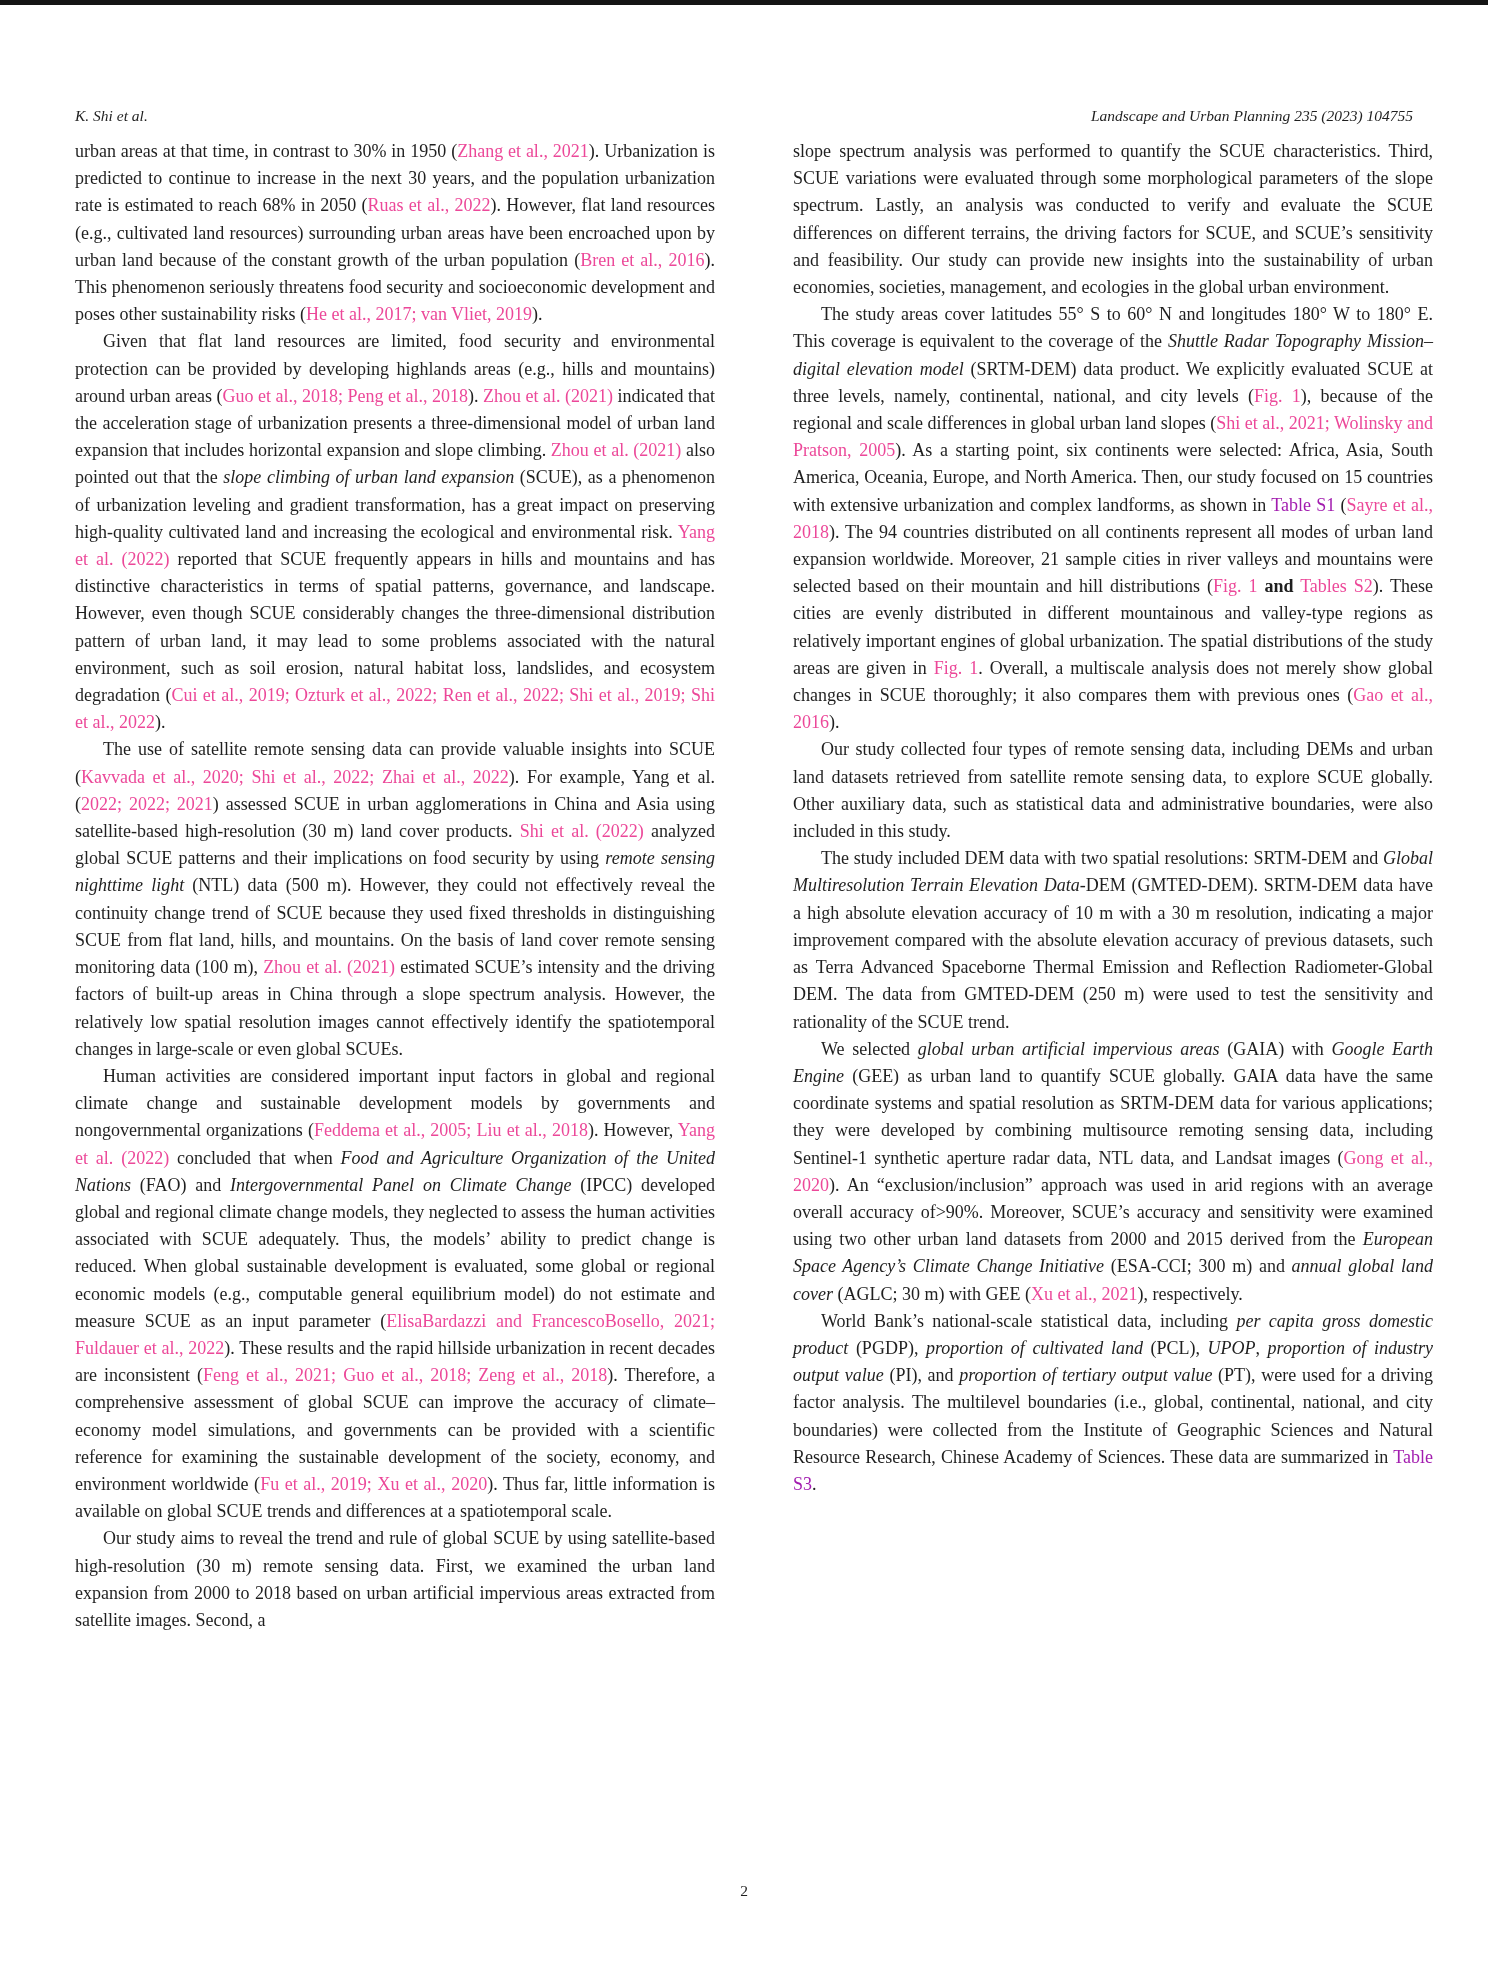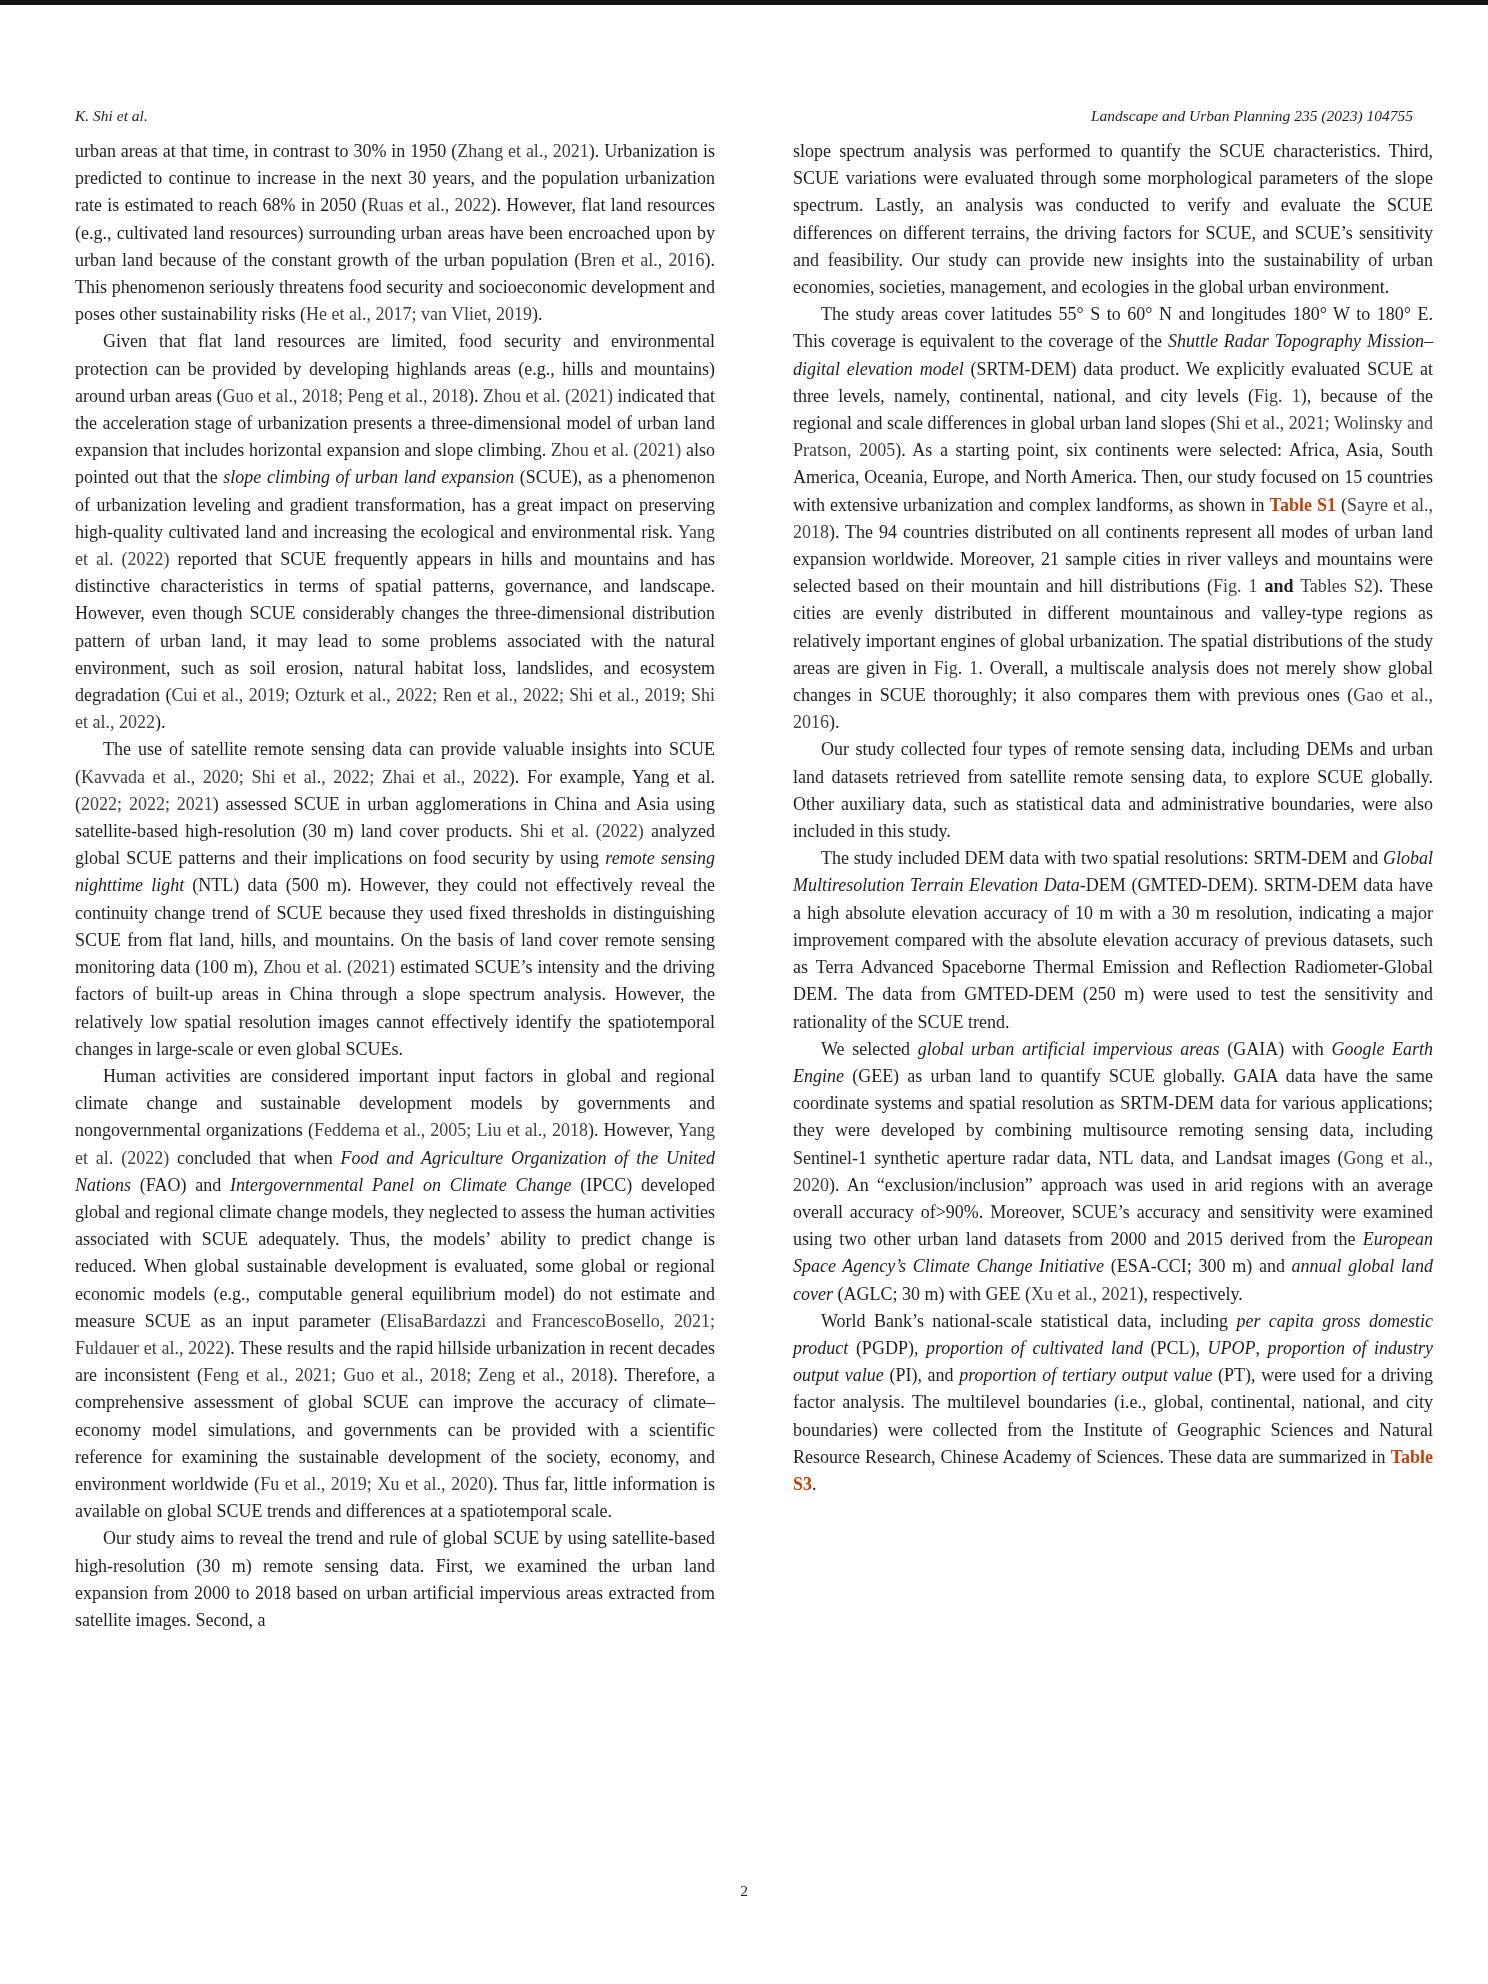--- a/index.html
+++ b/index.html
@@ -32,24 +32,24 @@
   .col-left  { left:75px; }
   .col-right { left:793px; }
   p.paragraph { margin:0; }
   p.paragraph.indent { text-indent:28px; }
   h2.heading {
     font-size:18px; font-weight:bold;
     margin:26px 0 26px 0;
     text-align:left;
   }
   .seg-plain {}
-  .seg-link { color:#404040; }
+  .seg-link { color:#ec4899; }
   .seg-italic { font-style:italic; }
   .seg-bold { font-weight:bold; }
-  .seg-link-bold { color:#c2410c; font-weight:bold; }
+  .seg-link-bold { color:#a21caf; font-weight:normal; }
   .pagenum {
     position:absolute; top:1882px; left:0;
     width:1488px; text-align:center;
     font-size:15.5px; color:#1f1f1f;
   }
 </style>
 </head>
 <body>
 
 <div class="page">

